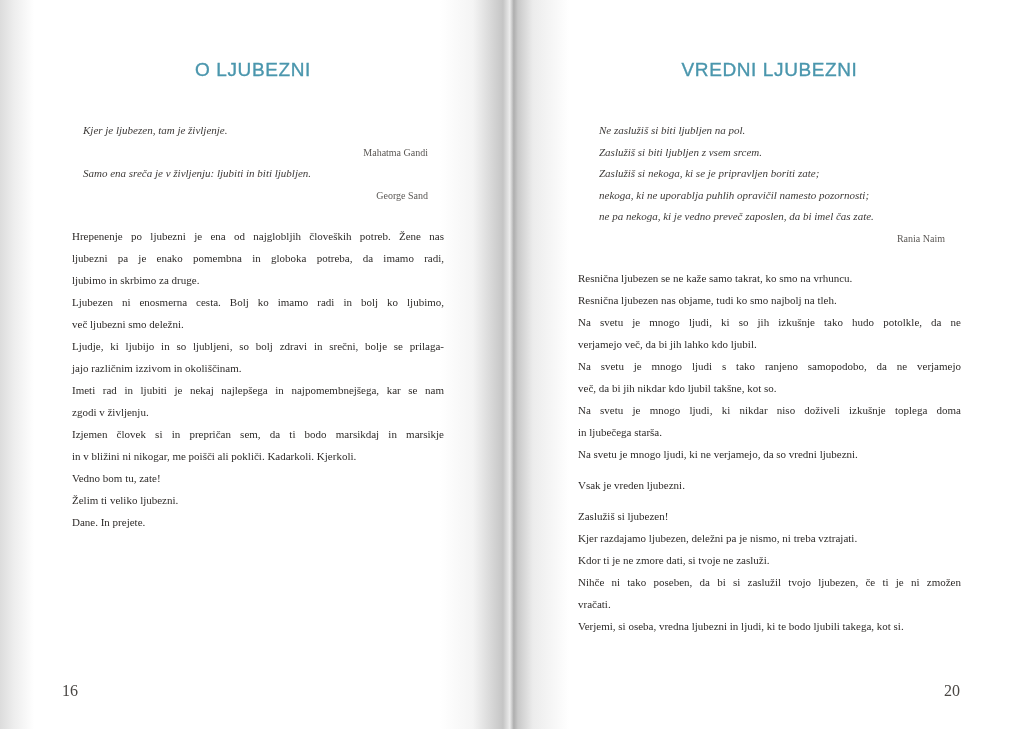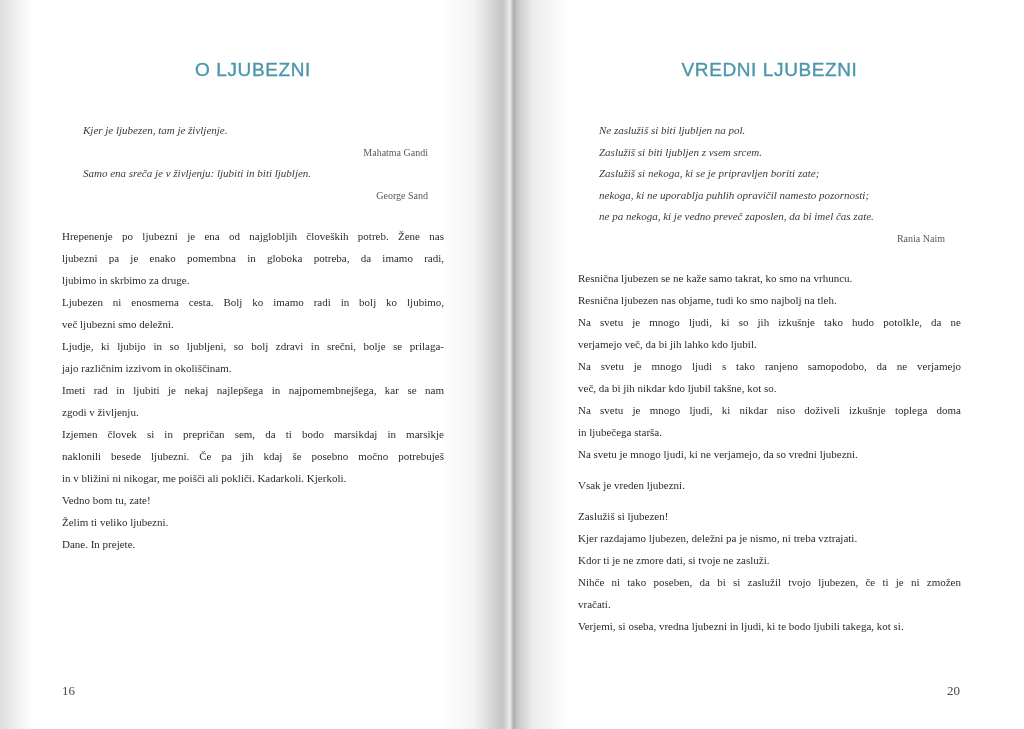--- a/index.html
+++ b/index.html
@@ -58,40 +58,40 @@
   }
   .attribution {
     font-size: 10px;
     line-height: 21.5px;
     text-align: right;
     padding-right: 16px;
     color: #5b5855;
   }
 
   .bodytext { position: absolute; left: 0; right: 0; }
-  .page.left  .bodytext { top: 225px; }
+  .page.left  .bodytext { top: 225px; margin-left: 10px; }
   .page.right .bodytext { top: 267px; }
   .para { margin: 0; }
   .para.gap { margin-top: 9px; }
   .bline {
     font-size: 11px;
     line-height: 22px;
     color: #2e2b29;
     text-align: left;
     white-space: nowrap;
   }
   .bline.just {
     white-space: normal;
     text-align: justify;
     text-align-last: justify;
   }
 
   .pagenum {
     position: absolute; top: 684px;
-    font-size: 13px; line-height: 14px;
+    font-size: 16px; line-height: 14px;
     color: #4a4744;
   }
   .page.left  .pagenum { left: 0; text-align: left; }
   .page.right .pagenum { right: 1px; text-align: right; }
 </style>
 </head>
 <body>
 
 <div class="spread">
   <div class="edge-left"></div>
@@ -118,21 +118,20 @@
         <div class="para">
           <div class="bline just">Ljudje, ki ljubijo in so ljubljeni, so bolj zdravi in srečni, bolje se prilaga-</div>
           <div class="bline">jajo različnim izzivom in okoliščinam.</div>
         </div>
         <div class="para">
           <div class="bline just">Imeti rad in ljubiti je nekaj najlepšega in najpomembnejšega, kar se nam</div>
           <div class="bline">zgodi v življenju.</div>
         </div>
         <div class="para">
           <div class="bline just">Izjemen človek si in prepričan sem, da ti bodo marsikdaj in marsikje</div>
-          <div class="bline just">naklonili besede ljubezni. Če pa jih kdaj še posebno močno potrebuješ</div>
           <div class="bline">in v bližini ni nikogar, me poišči ali pokliči. Kadarkoli. Kjerkoli.</div>
         </div>
         <div class="para">
           <div class="bline">Vedno bom tu, zate!</div>
         </div>
         <div class="para">
           <div class="bline">Želim ti veliko ljubezni.</div>
         </div>
         <div class="para">
           <div class="bline">Dane. In prejete.</div>

